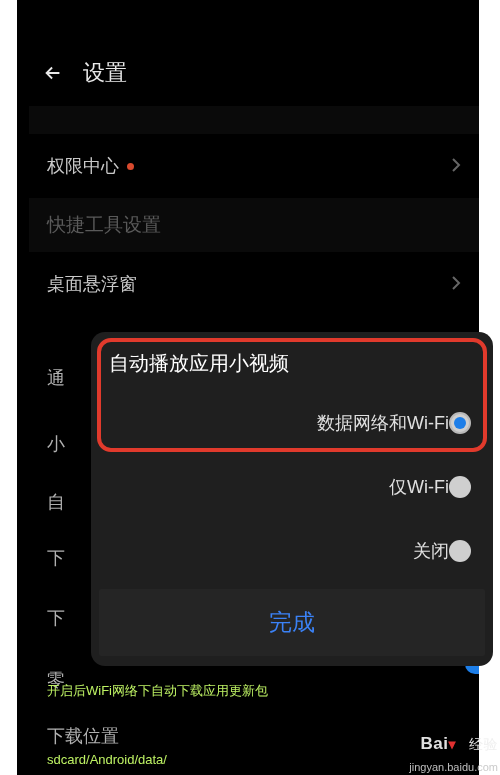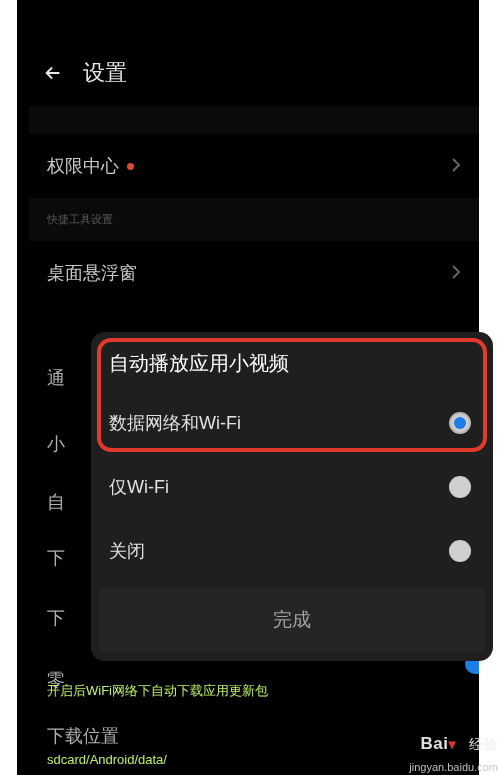--- a/index.html
+++ b/index.html
@@ -71,21 +71,21 @@
       background: #d94a2e;
       border-radius: 50%;
     }
     .chevron {
       color: #666;
       font-size: 20px;
     }
     .section-header {
       padding: 14px 18px;
       color: #5a5a5a;
-      font-size: 11px;
+      font-size: 19px;
       background: #0a0a0a;
     }
     
     .dialog {
       position: absolute;
       left: 62px;
       top: 332px;
       width: 402px;
       background: #1f1f1f;
       border-radius: 14px;
@@ -106,21 +106,21 @@
       z-index: 5;
     }
     .dialog-title {
       color: #fff;
       font-size: 20px;
       padding: 18px 18px 16px 18px;
     }
     .radio-item {
       display: flex;
       align-items: center;
-      justify-content: space-between;
+      justify-content: flex-end;
       padding: 20px 22px 20px 18px;
       color: #e0e0e0;
       font-size: 18px;
     }
     .radio-item.first { padding-top: 18px; }
     .radio-circle {
       width: 22px;
       height: 22px;
       border-radius: 50%;
       background: #cfcfcf;
@@ -132,22 +132,22 @@
       border: 2px solid #b9b9b9;
       display:flex;align-items:center;justify-content:center;
     }
     .radio-circle.selected-inner::after{
       content:"";
       width:12px;height:12px;border-radius:50%;background:#1d7ee8;
     }
     .dialog-footer {
       text-align: center;
       padding: 18px 0;
-      color: #a3a3a3;
-      font-size: 19px;
+      color: #3b82f6;
+      font-size: 23px;
       background: #252525;
       margin: 6px 8px 6px 8px;
       border-radius: 2px;
     }
     
     .bg-item {
       color: #b0b0b0;
       font-size: 18px;
       padding: 20px 18px;
     }

